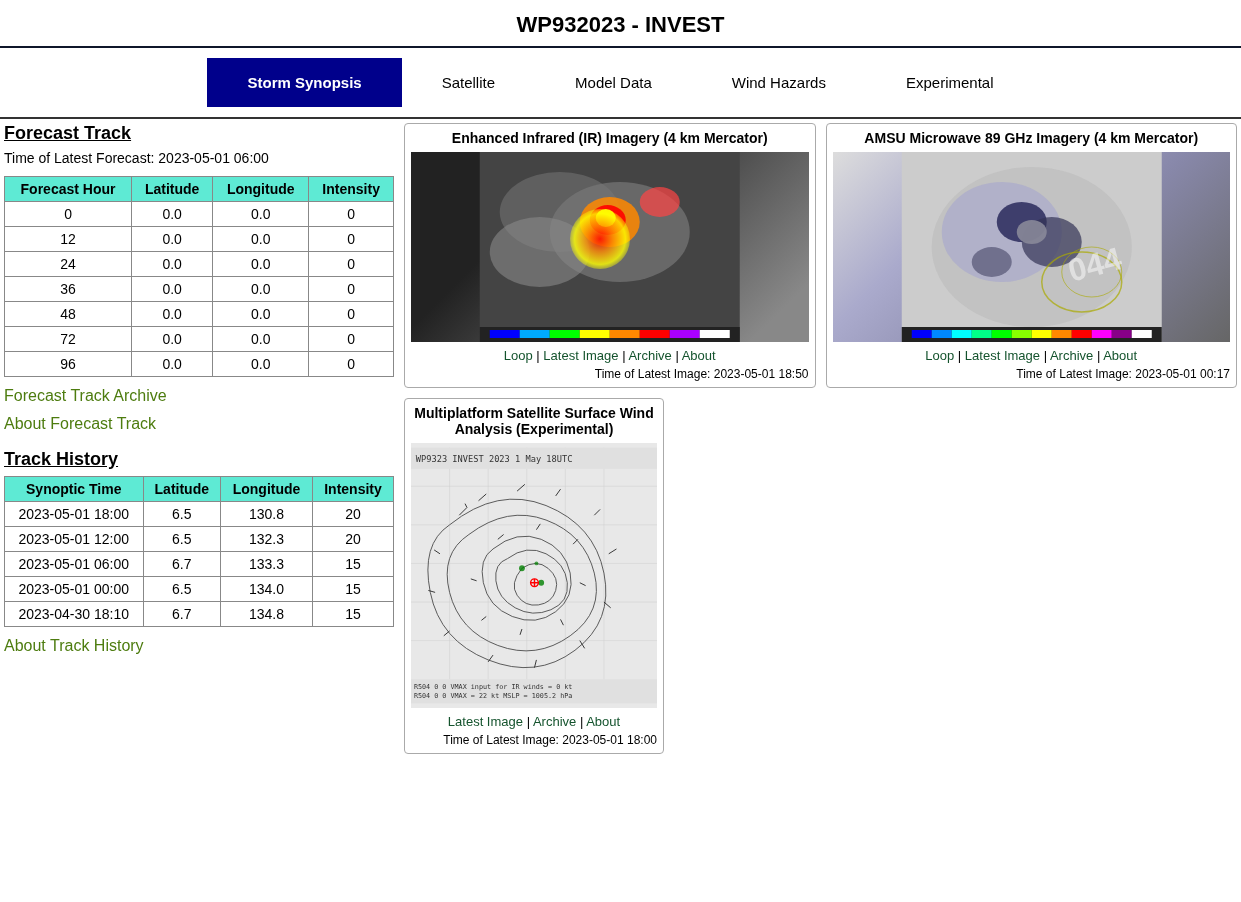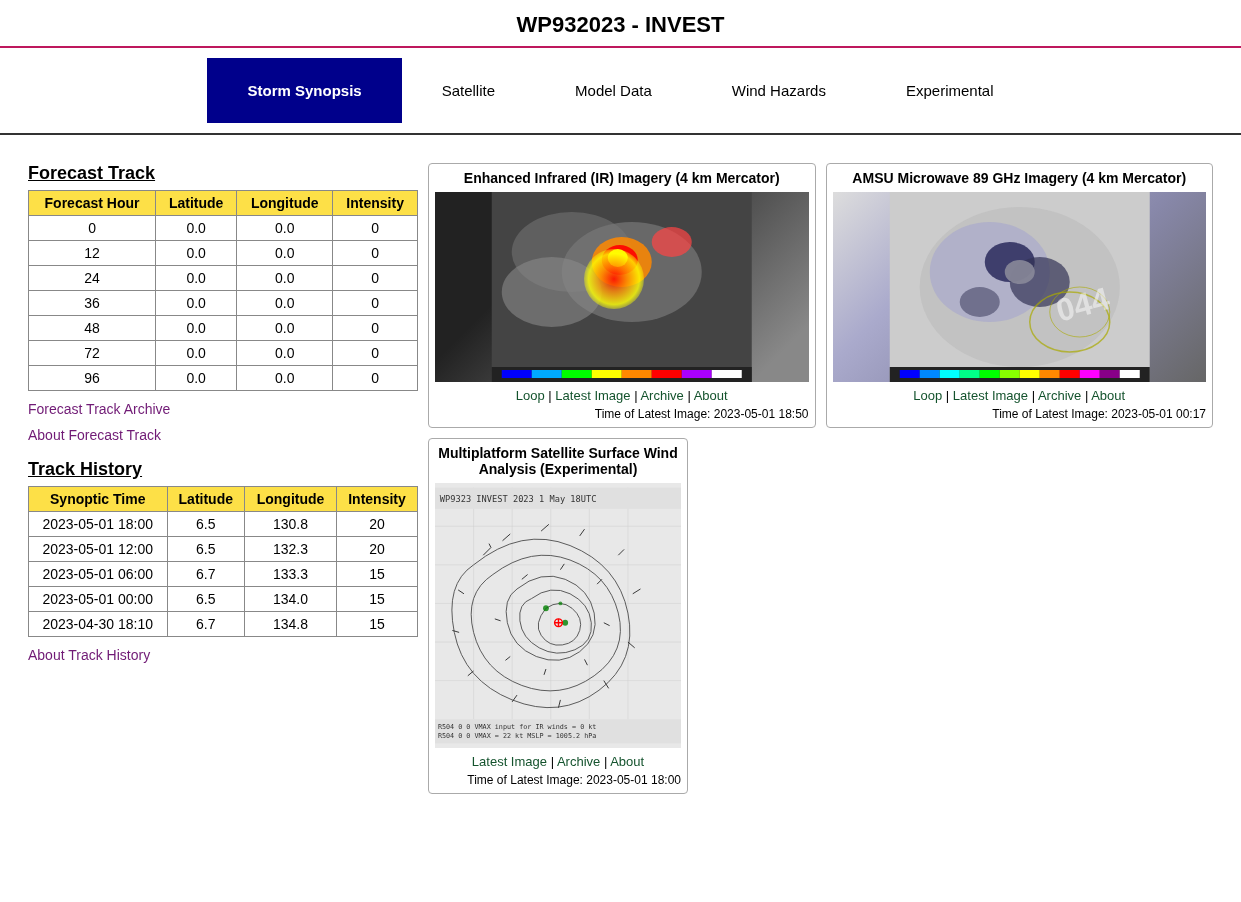--- a/index.html
+++ b/index.html
@@ -3,51 +3,51 @@
   <meta charset="utf-8">
   <style>
     * { box-sizing: border-box; margin: 0; padding: 0; }
     body { font-family: Arial, sans-serif; font-size: 14px; background: #fff; color: #000; }
 
     #page-title {
       text-align: center;
       font-size: 22px;
       font-weight: bold;
       padding: 12px 0 8px;
-      border-bottom: 2px solid #be185d;
+      border-bottom: 2px solid #0f172a;
     }
 
     #nav-bar {
       display: flex;
       justify-content: center;
       align-items: center;
       gap: 0;
       padding: 10px 0;
       border-bottom: 2px solid #333;
     }
 
     .nav-item {
-      padding: 24px 40px;
+      padding: 16px 40px;
       cursor: pointer;
       font-size: 15px;
       color: #000;
       background: #fff;
       border: none;
       text-decoration: none;
     }
 
     .nav-item.active {
       background: #00008b;
       color: #fff;
       font-weight: bold;
     }
 
     #content {
       display: flex;
-      padding: 28px;
+      padding: 4px;
       gap: 10px;
     }
 
     #left-panel {
       width: 390px;
       flex-shrink: 0;
     }
 
     #right-panel {
       flex: 1;
@@ -80,39 +80,39 @@
       font-size: 14px;
     }
 
     table th, table td {
       border: 1px solid #888;
       padding: 4px 8px;
       text-align: center;
     }
 
     table th {
-      background: #fde047;
+      background: #5eead4;
       font-weight: bold;
     }
 
     .link-row {
       margin: 10px 0 4px;
     }
 
     .link-row a, a.section-link {
       color: #0000cc;
       text-decoration: none;
       font-size: 14px;
     }
 
     a.section-link {
       display: block;
       margin: 8px 0;
-      font-size: 14px;
-      color: #701a75;
+      font-size: 16px;
+      color: #4d7c0f;
       text-decoration: none;
     }
 
     .image-card {
       border: 1px solid #aaa;
       border-radius: 4px;
       padding: 6px;
       flex: 1;
       font-size: 13px;
     }
@@ -201,20 +201,21 @@
   <a class="nav-item">Wind Hazards</a>
   <a class="nav-item">Experimental</a>
 </nav>
 
 <div id="content">
 
   <div id="left-panel">
 
     <h2 class="section-title">Forecast Track</h2>
 
+    <p class="forecast-time">Time of Latest Forecast: 2023-05-01 06:00</p>
 
     <table>
       <thead>
         <tr>
           <th>Forecast Hour</th>
           <th>Latitude</th>
           <th>Longitude</th>
           <th>Intensity</th>
         </tr>
       </thead>

